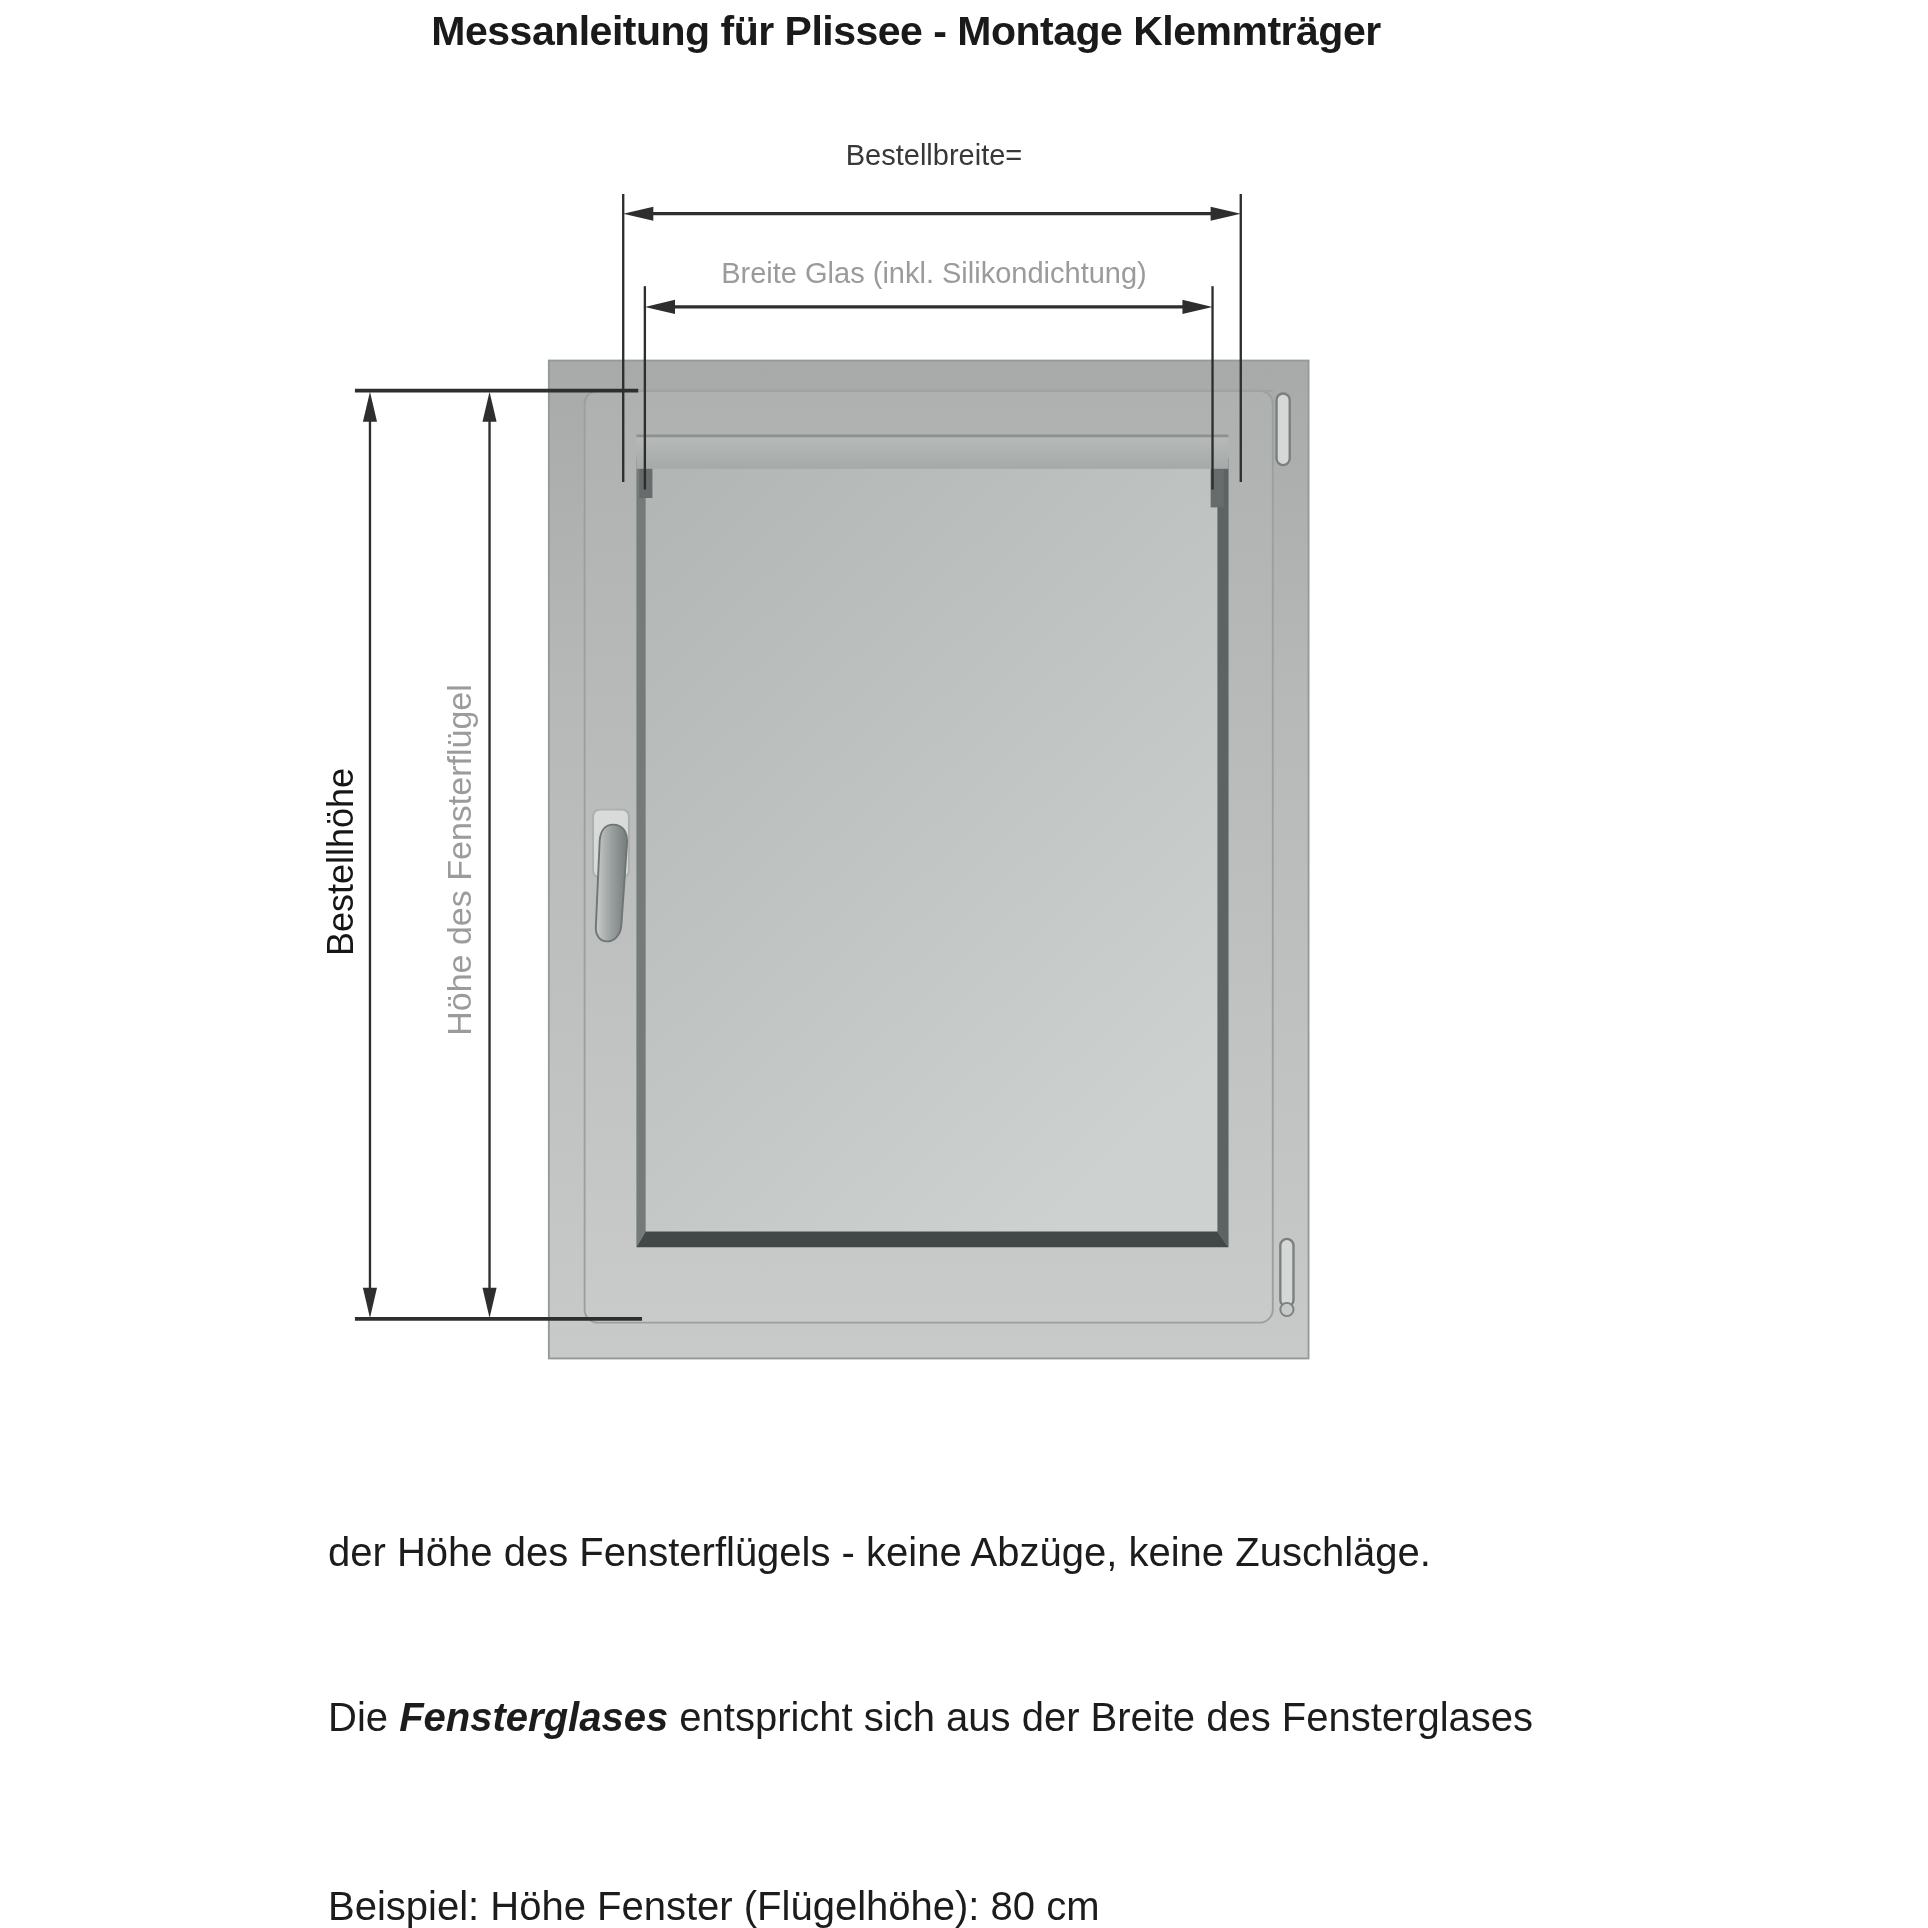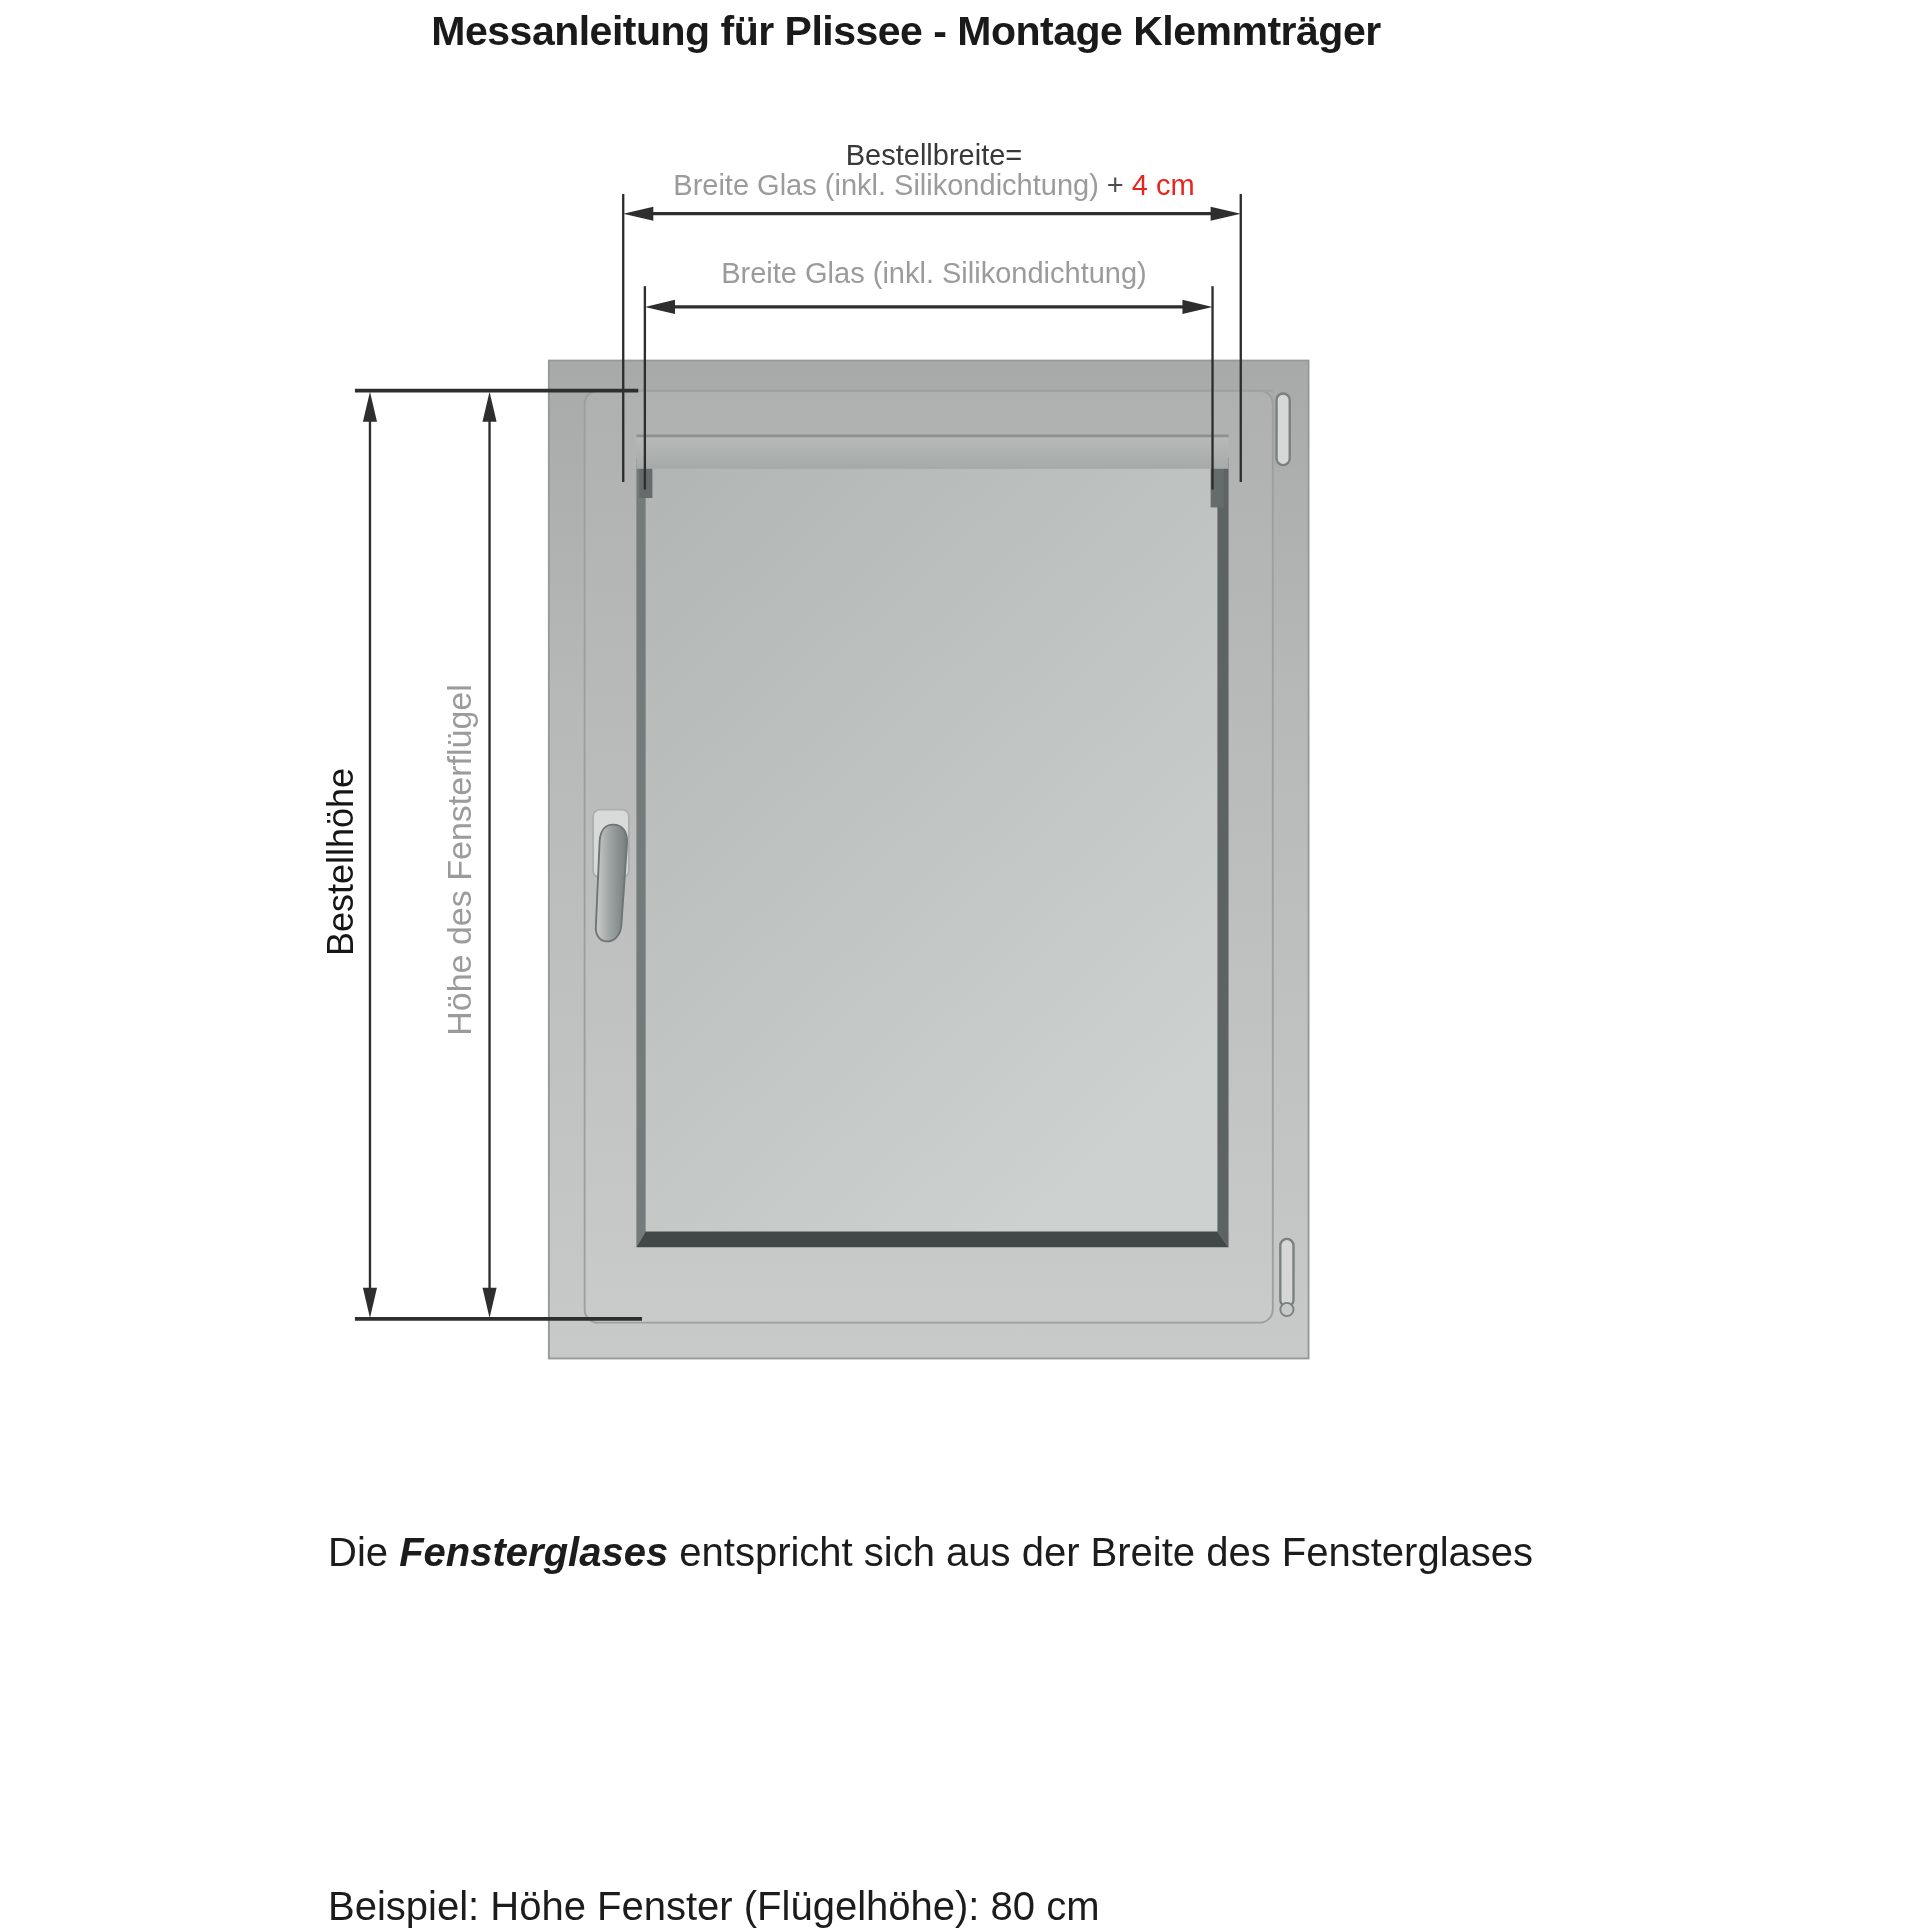--- a/index.html
+++ b/index.html
@@ -48,21 +48,20 @@
   .textblock .em { font-weight: bold; font-style: italic; }
 </style>
 </head>
 <body>
 
 <div class="stage">
 
   <div class="page-title">Messanleitung für Plissee - Montage Klemmträger</div>
 
   <div class="top-label lbl-order-width">Bestellbreite=</div>
-  <div class="top-label lbl-glass-plus"><span>Breite Glas (inkl. Silikondichtung)</span><span class="plus"> + </span><span class="red">4 cm</span></div>
   <div class="top-label lbl-glass">Breite Glas (inkl. Silikondichtung)</div>
 
   <div class="v-label v-order-height">Bestellhöhe</div>
   <div class="v-label v-sash-height">Höhe des Fensterflügel</div>
 
   <svg class="diagram" width="1928" height="1928" viewBox="0 0 2048 2048">
     <defs>
       <linearGradient id="frameGrad" x1="0" y1="0" x2="0" y2="1">
         <stop offset="0" stop-color="#a7aaa9"></stop>
         <stop offset="0.35" stop-color="#b6b9b8"></stop>
@@ -146,20 +145,21 @@
 
       <g>
         <line x1="520" y1="444" x2="520" y2="1372" stroke-width="2.5"></line>
         <polygon points="520,416 512.5,448 527.5,448" stroke="none"></polygon>
         <polygon points="520,1400 512.5,1368 527.5,1368" stroke="none"></polygon>
       </g>
     </g>
   </svg>
 
   <div class="textblock para">
+    <div>der Höhe des Fensterflügels - keine Abzüge, keine Zuschläge.</div>
     <div><span>Die </span><span class="em">Fensterglases</span><span> entspricht sich aus der Breite des Fensterglases</span></div>
     
     
     
   </div>
 
   <div class="textblock example">
     <div>Beispiel: Höhe Fenster (Flügelhöhe): 80 cm</div>
     
     

